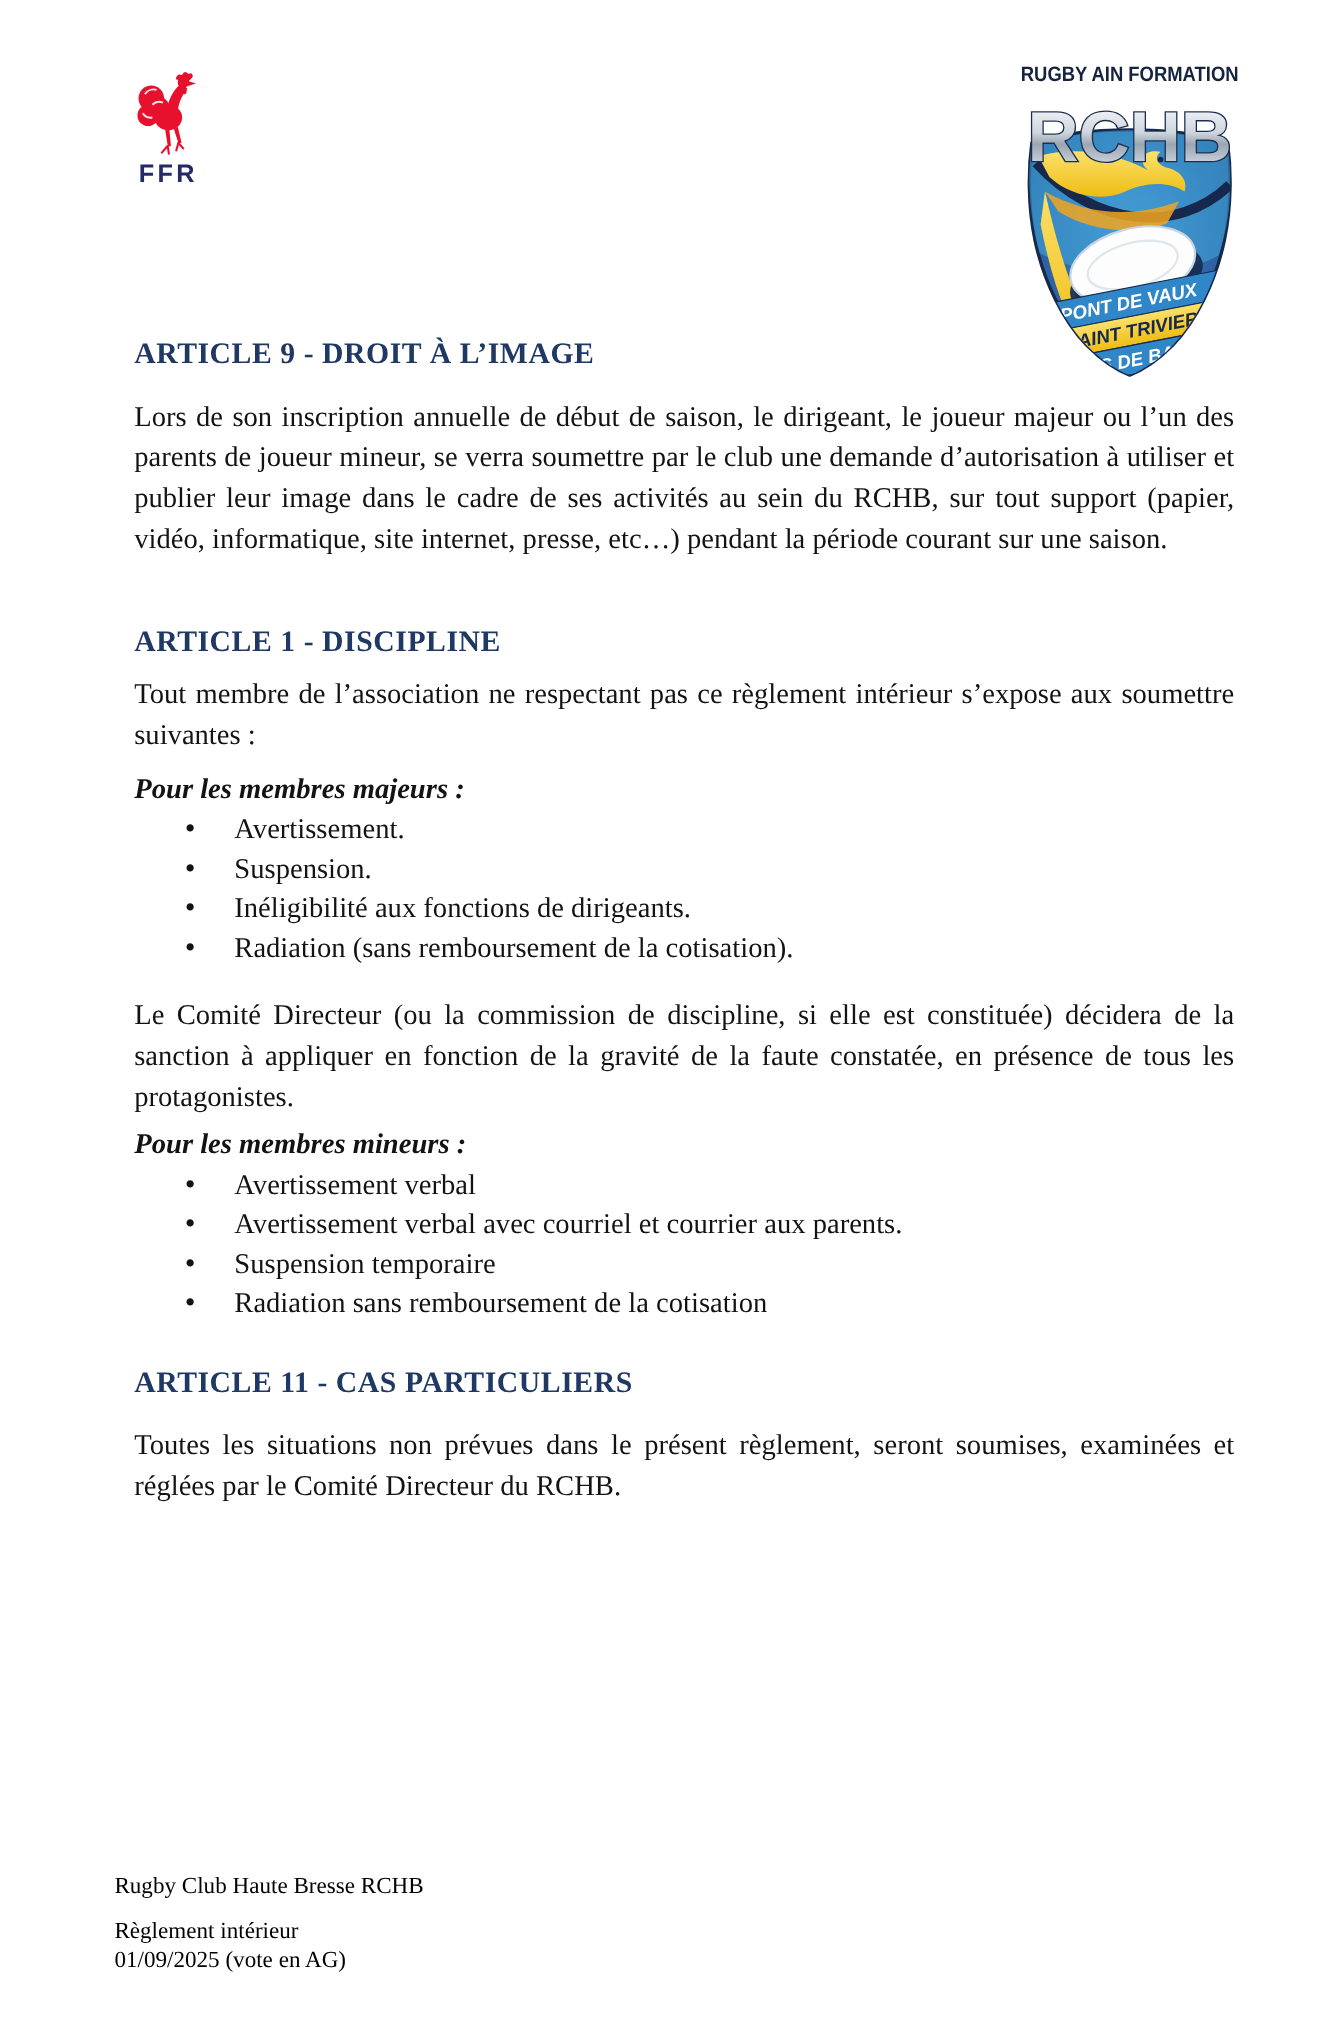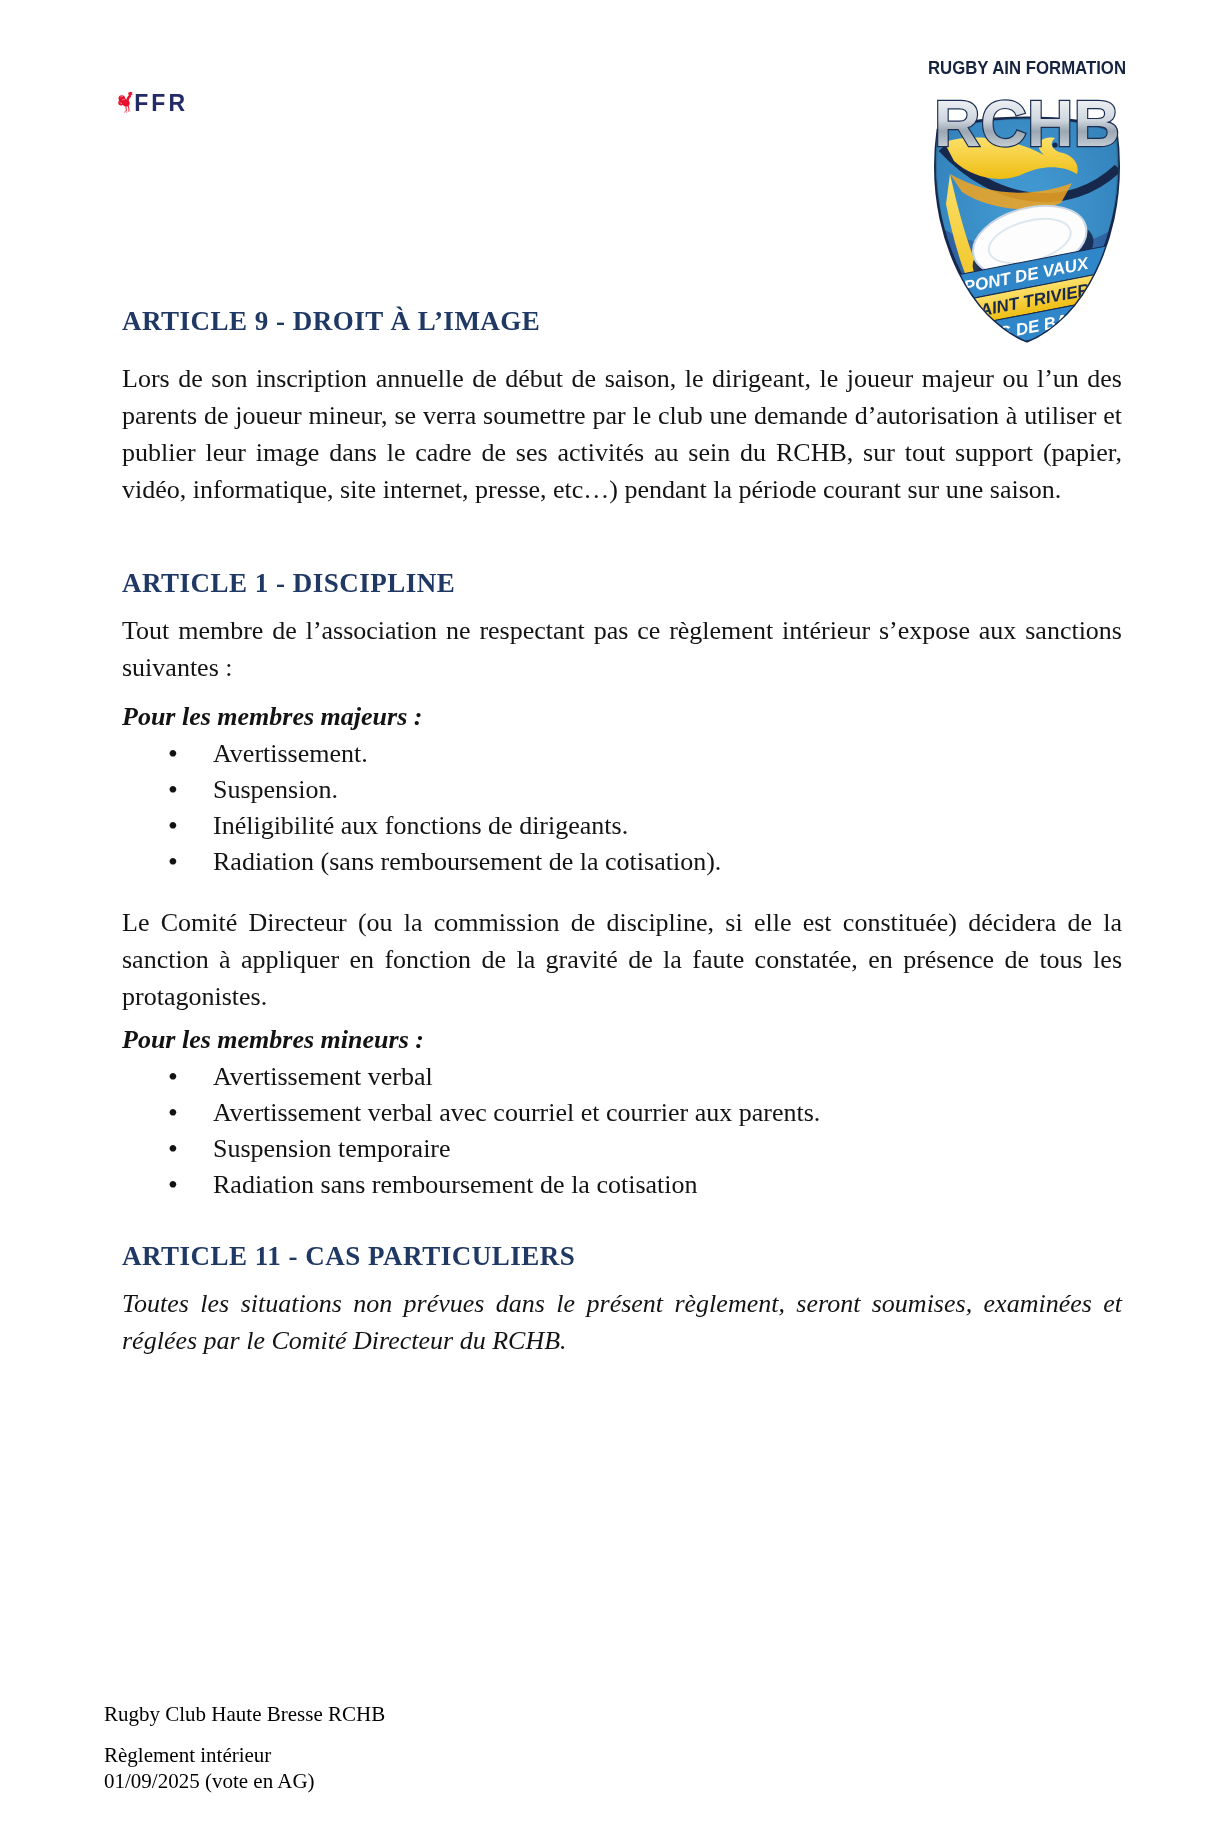--- a/index.html
+++ b/index.html
@@ -17,21 +17,21 @@
   .header {
     display: flex;
     justify-content: space-between;
     align-items: flex-start;
     padding: 56px 85px 0 118px;
     height: 294px;
     box-sizing: border-box;
   }
   .ffr-logo {
     display: flex;
-    flex-direction: row;
+    flex-direction: column;
     align-items: center;
     width: 70px;
     margin-top: 6px;
   }
   .ffr-label {
     font-family: "Liberation Sans", sans-serif;
     font-weight: bold;
     font-size: 23px;
     letter-spacing: 3px;
     color: #232a68;
@@ -55,21 +55,21 @@
   .body-text {
     font-size: 26px;
     line-height: 37px;
     text-align: justify;
     margin: 0;
     color: #131313;
   }
   .p-a9        { margin-top: 22px; }
   .p-intro     { margin-top: 12px; }
   .p-committee { margin-top: 24px; }
-  .p-a11       { margin-top: 12px; font-style: italic; }
+  .p-a11       { margin-top: 22px; }
   .subheading {
     font-family: "Liberation Serif", serif;
     font-weight: bold;
     font-style: italic;
     font-size: 26px;
     line-height: 34px;
     color: #131313;
     margin: 0;
   }
   .sh-majeurs { margin-top: 14px; }
@@ -204,21 +204,21 @@
       <text x="107" y="18" text-anchor="middle" font-family="Liberation Sans, sans-serif" font-weight="bold" font-size="19" textLength="198" lengthAdjust="spacingAndGlyphs" fill="#15233f">RUGBY AIN FORMATION</text>
     </svg>
   </div>
 
   <div class="content">
 
     <h2 class="section-heading h-a9">ARTICLE 9 - DROIT À L’IMAGE</h2>
     <p class="body-text p-a9">Lors de son inscription annuelle de début de saison, le dirigeant, le joueur majeur ou l’un des parents de joueur mineur, se verra soumettre par le club une demande d’autorisation à utiliser et publier leur image dans le cadre de ses activités au sein du RCHB, sur tout support (papier, vidéo, informatique, site internet, presse, etc…) pendant la période courant sur une saison.</p>
 
     <h2 class="section-heading h-a10">ARTICLE 1 - DISCIPLINE</h2>
-    <p class="body-text p-intro">Tout membre de l’association ne respectant pas ce règlement intérieur s’expose aux sanctions suivantes :</p>
+    <p class="body-text p-intro">Tout membre de l’association ne respectant pas ce règlement intérieur s’expose aux soumettre suivantes :</p>
 
     <h3 class="subheading sh-majeurs">Pour les membres majeurs :</h3>
     <ul class="bullets">
       <li>Avertissement.</li>
       <li>Suspension.</li>
       <li>Inéligibilité aux fonctions de dirigeants.</li>
       <li>Radiation (sans remboursement de la cotisation).</li>
     </ul>
 
     <p class="body-text p-committee">Le Comité Directeur (ou la commission de discipline, si elle est constituée) décidera de la sanction à appliquer en fonction de la gravité de la faute constatée, en présence de tous les protagonistes.</p>

